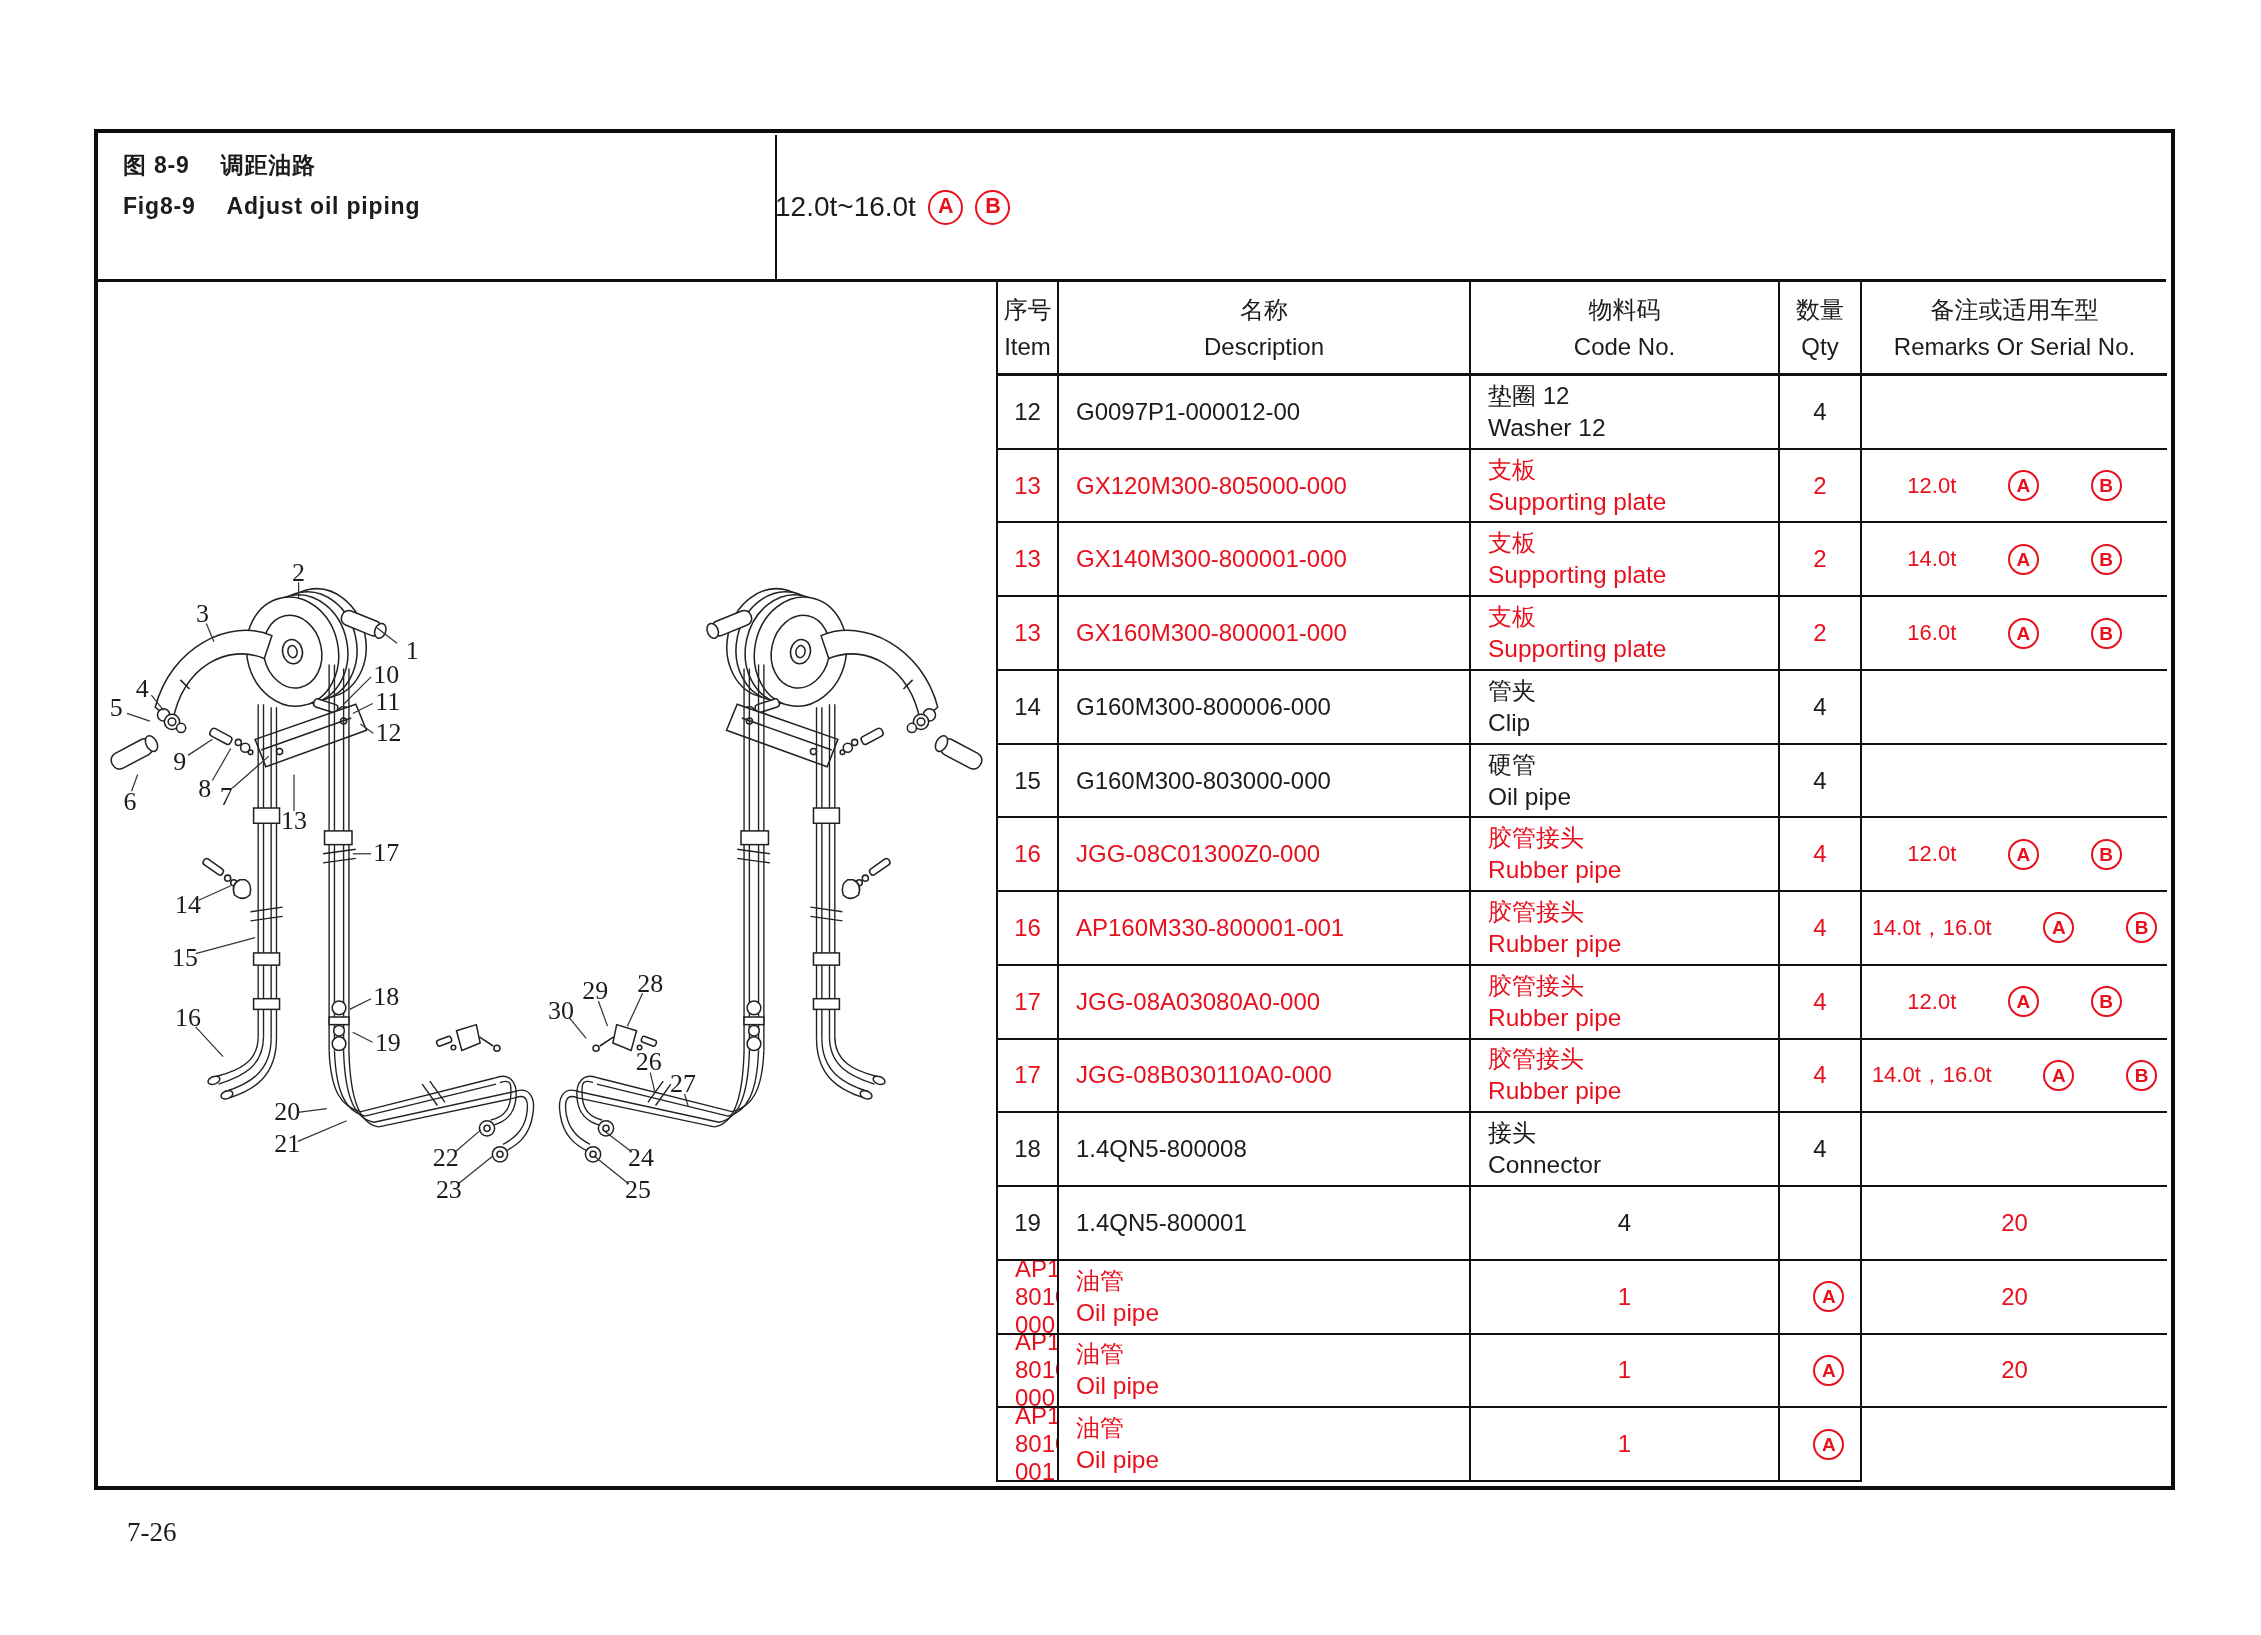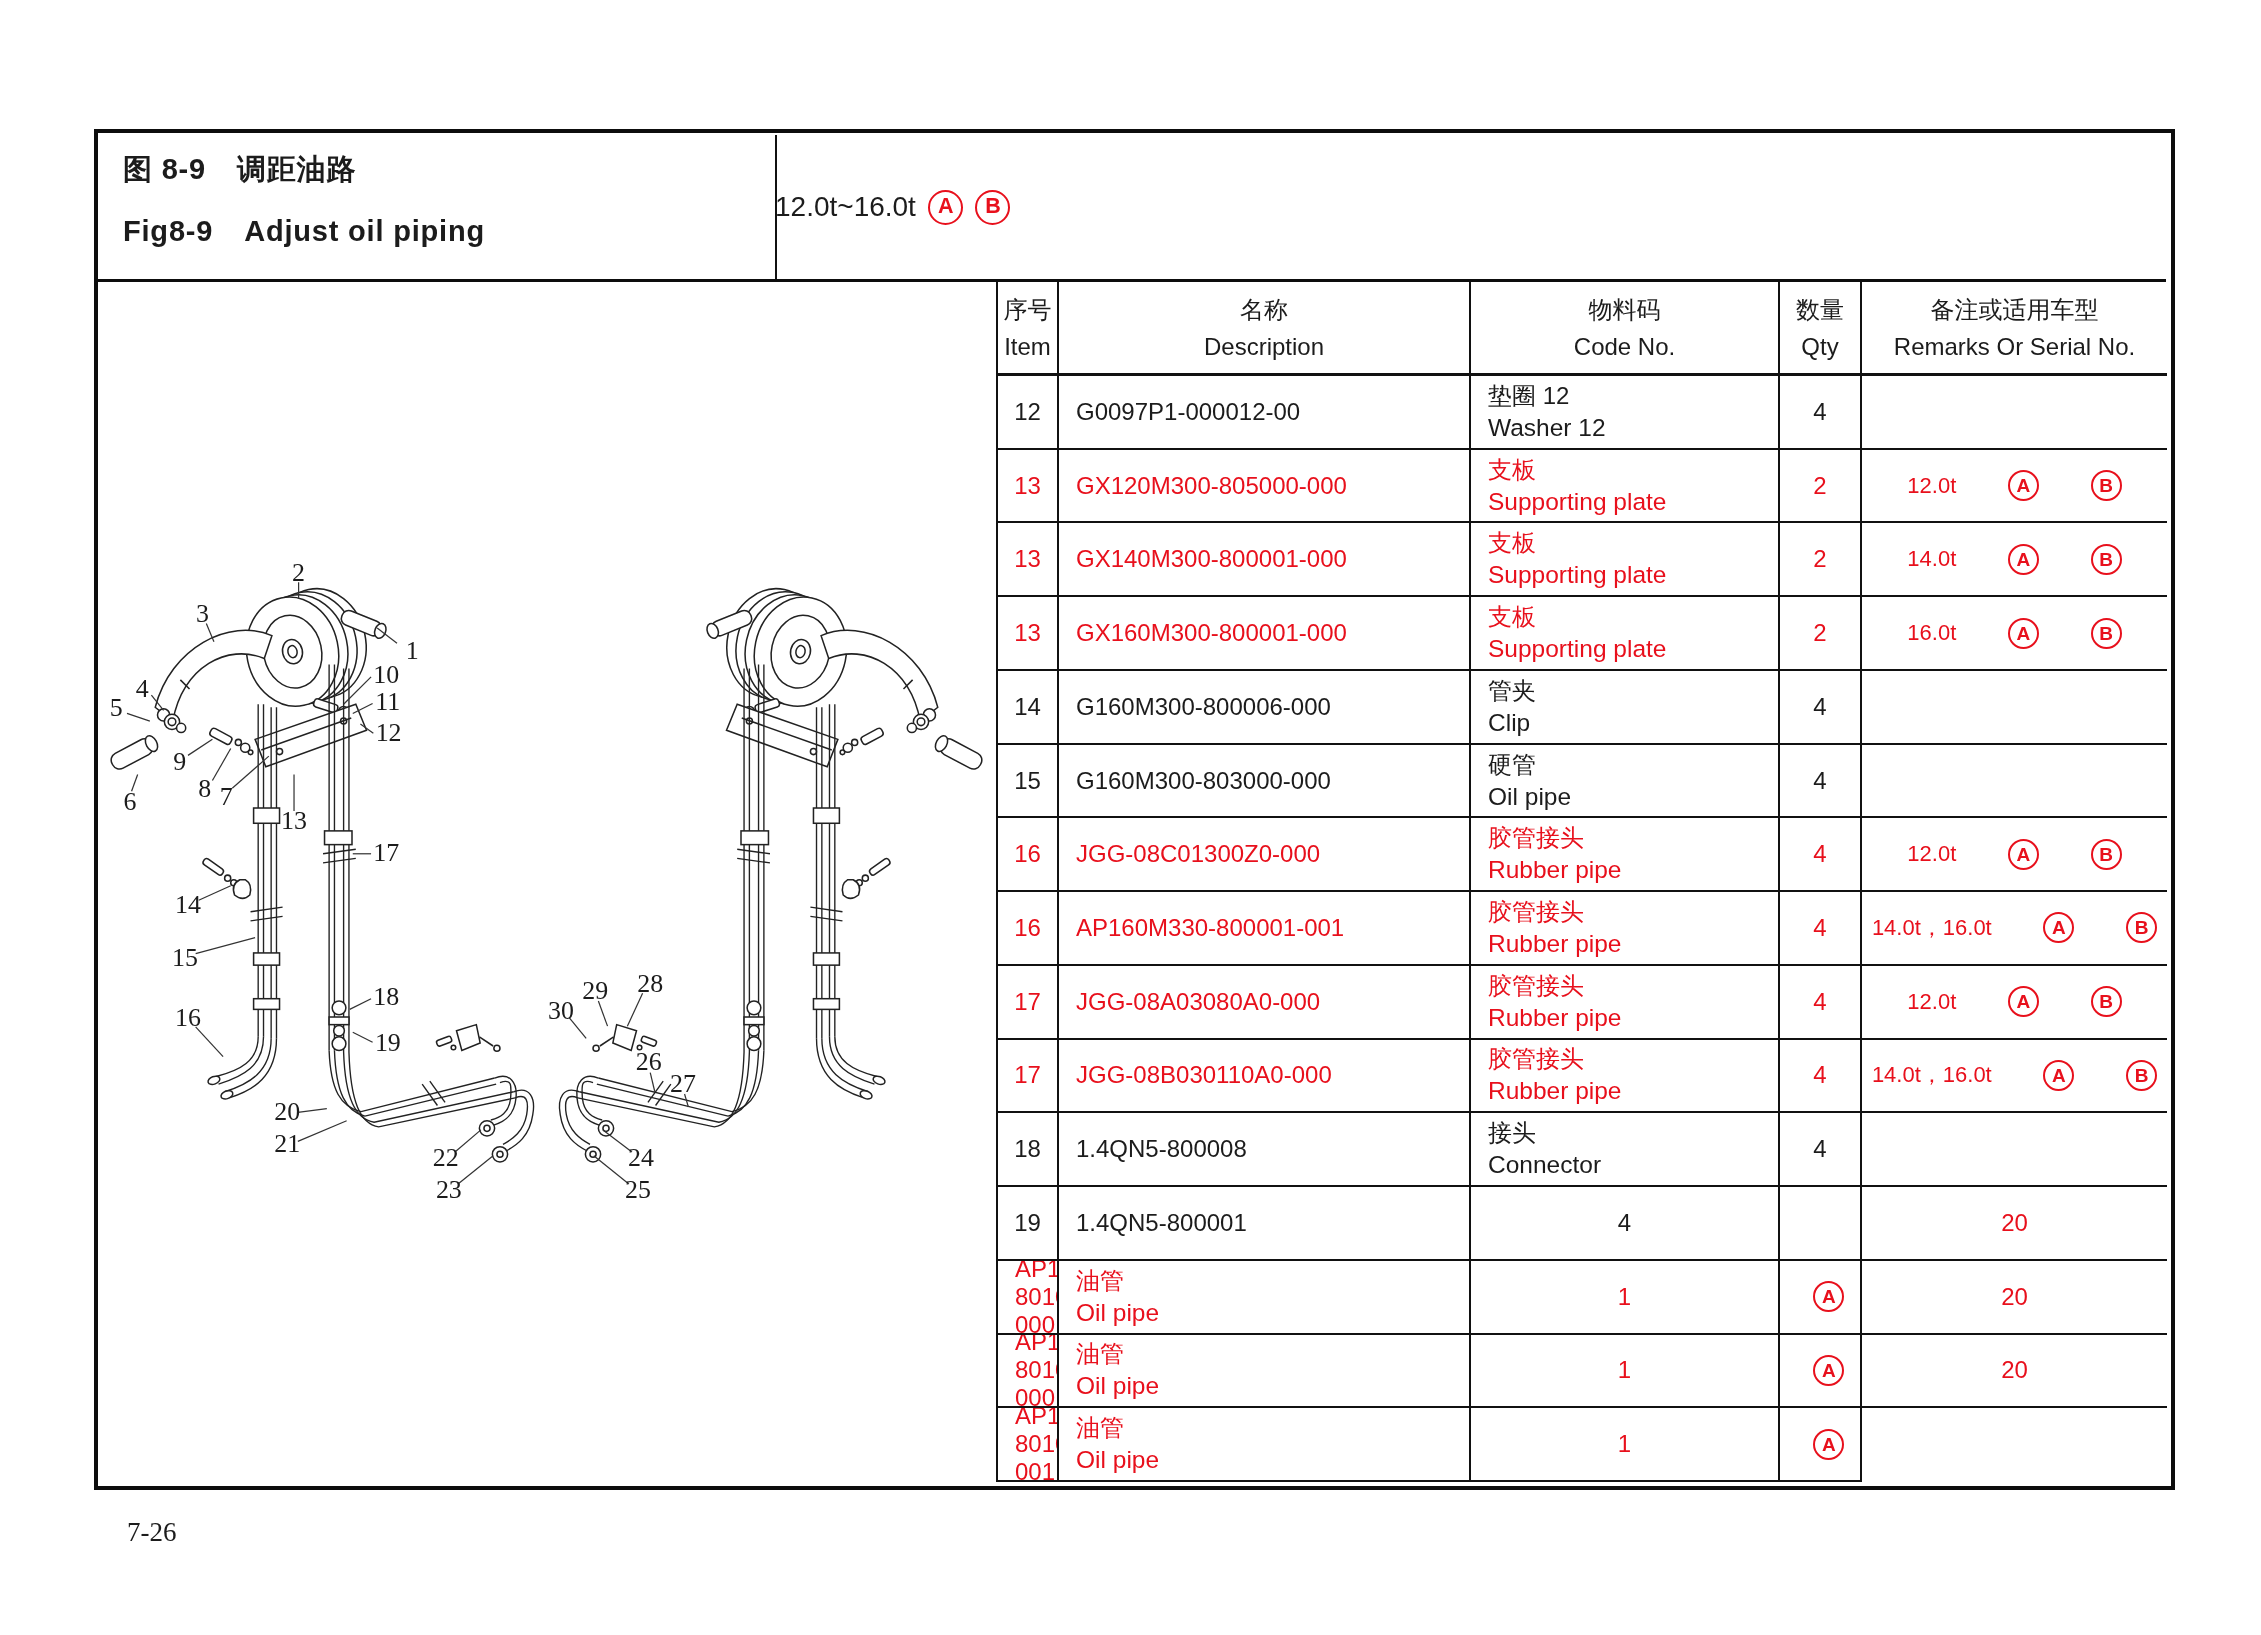--- a/index.html
+++ b/index.html
@@ -3,22 +3,22 @@
 <meta charset="utf-8">
 <style>
   html,body{margin:0;padding:0;background:#ffffff;}
   body{width:2261px;height:1635px;position:relative;font-family:"Liberation Sans",sans-serif;color:#1c1c1c;overflow:hidden;}
 
   
   .page-box{position:absolute;left:94px;top:129px;width:2073px;height:1353px;border:4.6px solid #0d0d0d;background:#fff;}
 
   
   .title-block{position:absolute;left:123px;top:150px;}
-  .title-line{font-size:29px;font-weight:bold;letter-spacing:0.8px;white-space:nowrap;}
-  .title-line + .title-line{margin-top:25px;}
+  .title-line{font-size:23px;font-weight:bold;letter-spacing:0.8px;white-space:nowrap;}
+  .title-line + .title-line{margin-top:12px;}
   .title-gap{display:inline-block;width:31px;}
   .title-divider{position:absolute;left:775px;top:135px;width:2.3px;height:147px;background:#111;}
   .title-bottom{position:absolute;left:98px;top:279px;width:2068px;height:3.1px;background:#0d0d0d;}
 
   
   .tonnage{position:absolute;left:775px;top:135px;width:1391px;height:144px;display:flex;align-items:center;justify-content:flex-start;padding-right:130px;box-sizing:border-box;gap:9.2px;}
   .tonnage .range{font-size:28px;color:#1c1c1c;}
   .badge{display:inline-flex;align-items:center;justify-content:center;border-radius:50%;font-weight:bold;line-height:1;}
   .badge.hdr{width:31px;height:31px;border:2.3px solid #e8101c;color:#e8101c;font-size:21.5px;margin-left:3.1px;}
   .badge.row{width:27px;height:27px;border:2.3px solid #e8101c;color:#e8101c;font-size:19px;margin-left:7.7px;flex:none;}

